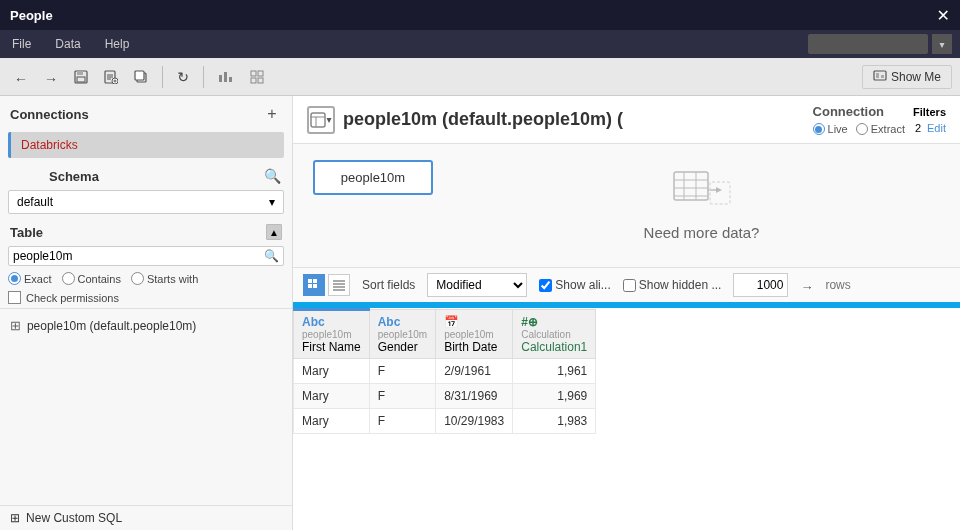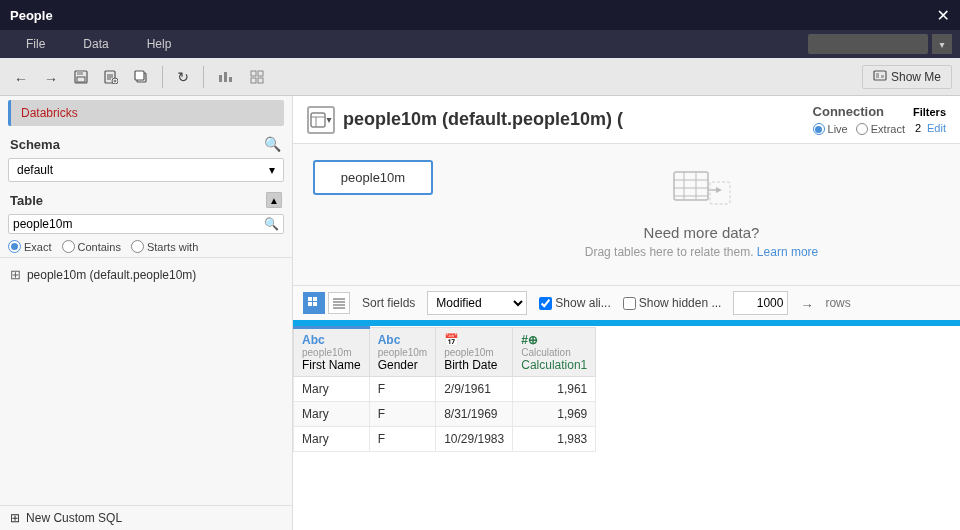--- a/index.html
+++ b/index.html
@@ -32,21 +32,20 @@
       align-items: center;
       height: 28px;
       padding: 0 8px;
       gap: 16px;
     }
     .menu-bar span {
       color: #ccc;
       font-size: 12px;
       cursor: pointer;
       padding: 2px 4px;
-      margin-left: 14px;
     }
     .menu-bar-right {
       margin-left: auto;
       display: flex;
       align-items: center;
       gap: 4px;
     }
     .menu-search-box {
       background: #555;
       border: none;
@@ -151,20 +150,21 @@
 
     
     .schema-section {
       padding: 6px 10px 4px 10px;
       display: flex;
       align-items: center;
       justify-content: space-between;
       font-weight: 700;
       font-size: 13px;
       color: #333;
+      margin-left: 39px;
     }
     .schema-search-btn {
       background: none; border: none; cursor: pointer; font-size: 14px; color: #555;
     }
     .schema-dropdown {
       margin: 2px 8px 6px 8px;
       background: #fff;
       border: 1px solid #ccc;
       border-radius: 2px;
       padding: 4px 8px;
@@ -485,20 +485,24 @@
         </svg>
       <span>Show Me</span>
     </button>
   </div>
 </div>
 
 <div class="main-layout">
 
   <div class="left-panel">
 
+    <div class="section-header">
+      <span>Connections</span>
+      <button class="section-add-btn">+</button>
+    </div>
     <div class="connection-item">
       <span>Databricks</span>
     </div>
 
     <div class="schema-section">
       <span>Schema</span>
       <button class="schema-search-btn">🔍</button>
     </div>
     <div class="schema-dropdown">
       <span>default</span>
@@ -519,20 +523,24 @@
         <span>Exact</span>
       </label>
       <label class="radio-item">
         <div class="radio-circle"></div>
         <span>Contains</span>
       </label>
       <label class="radio-item">
         <div class="radio-circle"></div>
         <span>Starts with</span>
       </label>
+    </div>
+    <div class="checkbox-row">
+      <div class="checkbox-box"></div>
+      <span>Check permissions</span>
     </div>
 
     <div class="tables-list">
       <div class="table-list-item">
         <span class="icon">⊞</span>
         <span>people10m (default.people10m)</span>
       </div>
     </div>
 
     <div class="new-custom-sql">
@@ -590,24 +598,20 @@
             <line x1="2" y1="26" x2="36" y2="26" stroke="#bbb" stroke-width="1"></line>
             <line x1="12" y1="2" x2="12" y2="30" stroke="#bbb" stroke-width="1"></line>
             <line x1="24" y1="2" x2="24" y2="30" stroke="#bbb" stroke-width="1"></line>
 
             <line x1="36" y1="20" x2="44" y2="20" stroke="#bbb" stroke-width="1.5"></line>
             <polygon points="44,17 50,20 44,23" fill="#bbb"></polygon>
 
             <rect x="38" y="12" width="20" height="22" rx="2" fill="none" stroke="#ddd" stroke-width="1.5" stroke-dasharray="3,2"></rect>
           </svg>
           <div style="font-size:15px;color:#666;">Need more data?</div>
-          <div class="subtitle">
-            <span>Drag tables here to relate them.</span>
-            <span class="learn-more">Learn more</span>
-          </div>
         </div>
       </div>
 
       <div class="data-grid-area">
 
         <div class="sort-row">
           <div class="sort-row-icons">
             <button class="sort-icon-btn active">
               <svg width="12" height="12" viewBox="0 0 12 12">
                   <rect x="0" y="0" width="4" height="4" fill="#fff"></rect>

